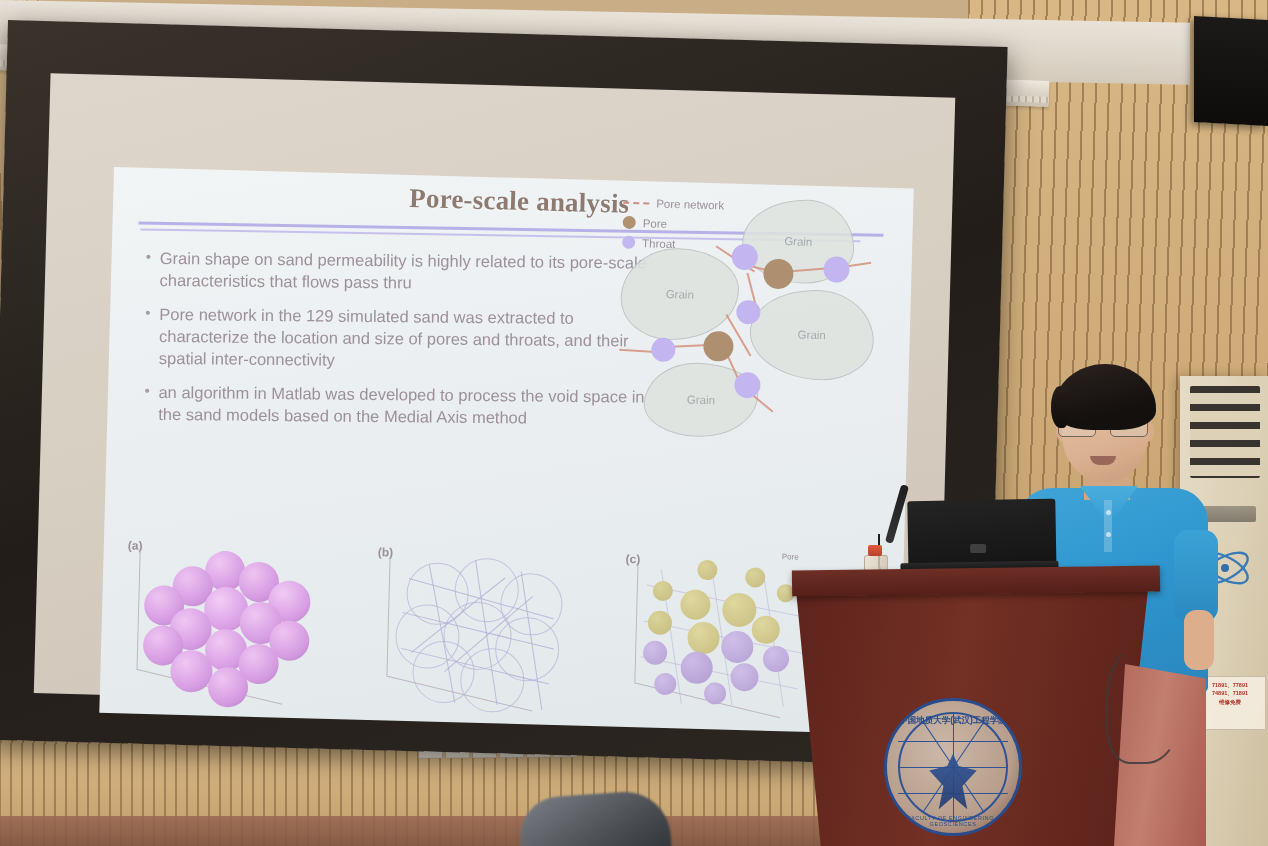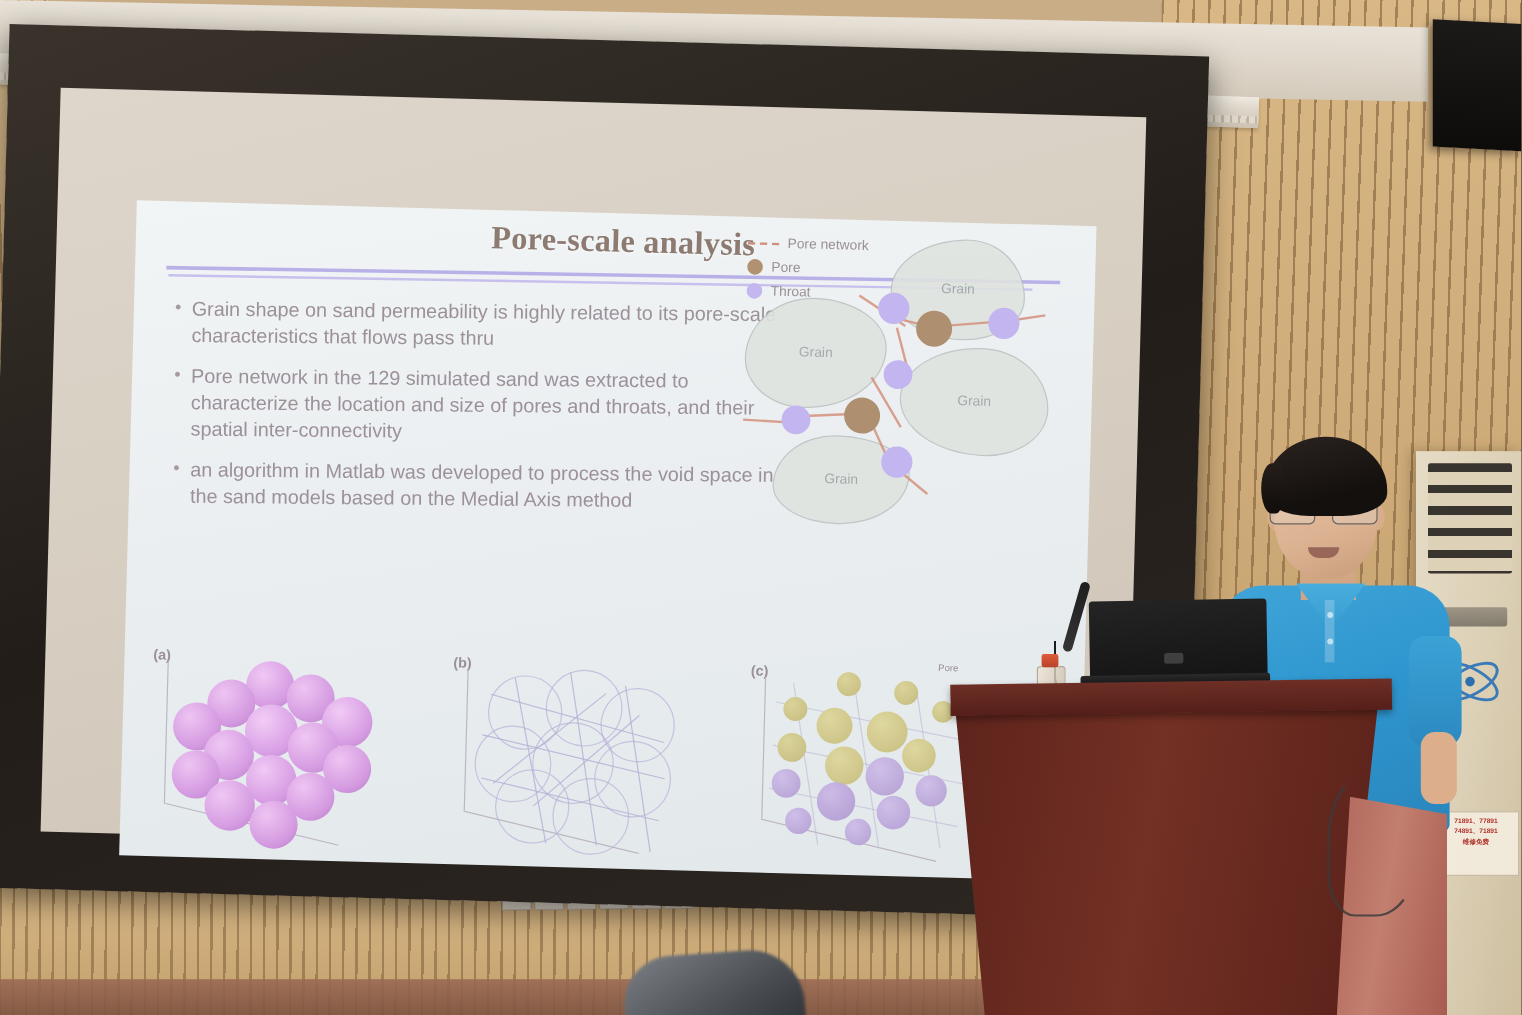--- a/index.html
+++ b/index.html
@@ -458,18 +458,30 @@
   <div class="laptop">
     <div class="lid"></div>
     <div class="logo"></div>
     <div class="hinge"></div>
   </div>
 
   <div class="podium">
     <div class="podium-body"></div>
     <div class="podium-top"></div>
     <div class="podium-face"></div>
+    <div class="emblem">
+      <div class="ring"></div>
+      <div class="par" style="top:40px;"></div>
+      <div class="par" style="top:66px;"></div>
+      <div class="par" style="top:92px;"></div>
+      <div class="mer" style="transform:rotate(0deg);"></div>
+      <div class="mer" style="transform:rotate(34deg);"></div>
+      <div class="mer" style="transform:rotate(-34deg);"></div>
+      <div class="mark"></div>
+      <div class="cn">中国地质大学(武汉)工程学院</div>
+      <div class="en">FACULTY OF ENGINEERING · GEOSCIENCES</div>
+    </div>
   </div>
   <div class="cable"></div>
 
   <div class="chair"></div>
 
 </div>
 
 </body></html>

